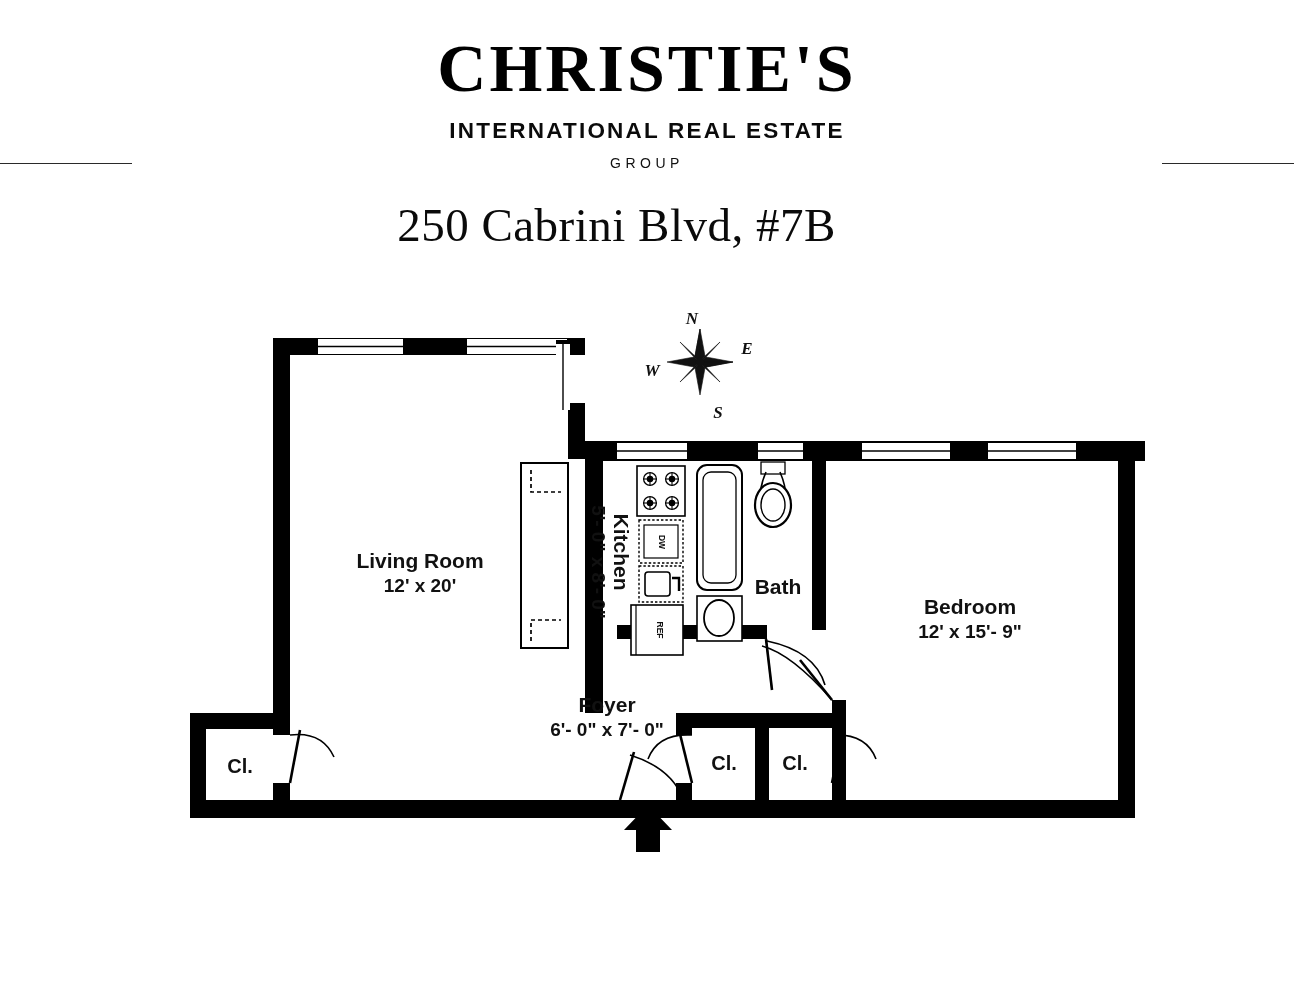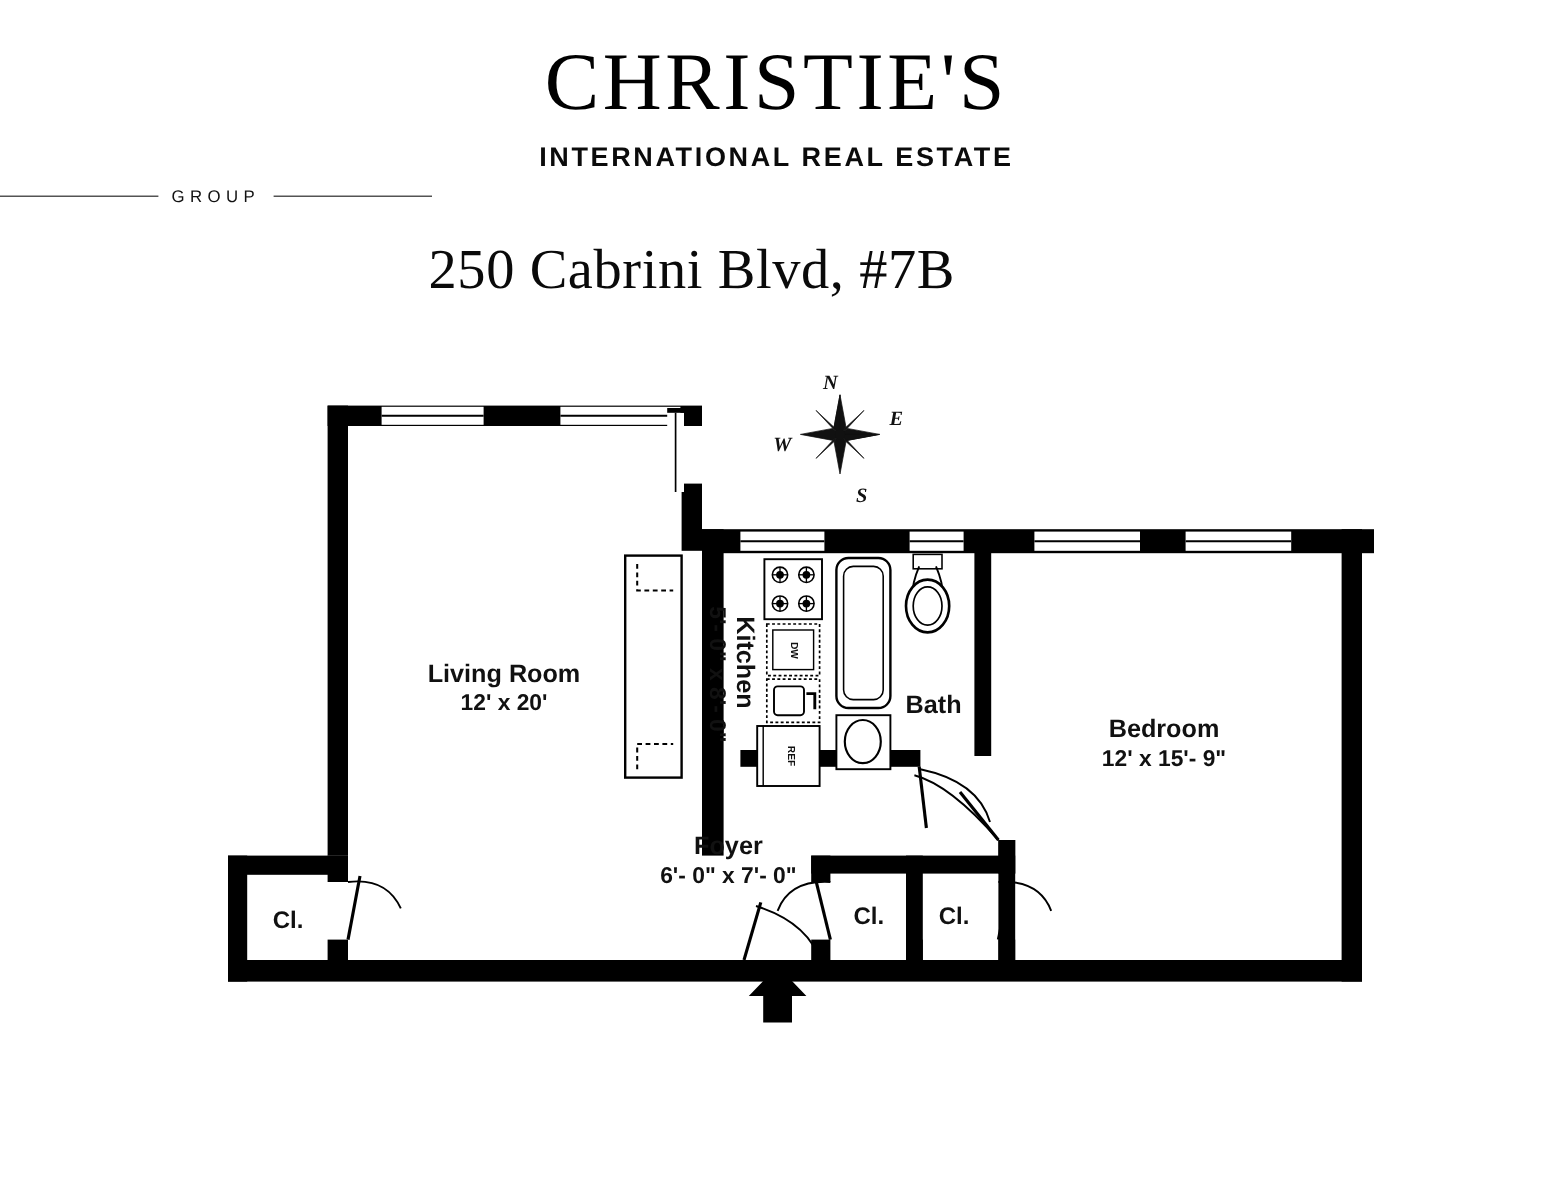--- a/index.html
+++ b/index.html
@@ -23,38 +23,38 @@
     top: 34px;
     left: 0;
     width: 1294px;
     text-align: center;
   }
   #brand-wordmark {
     font-family: "Liberation Serif", serif;
     font-size: 68px;
     line-height: 1.0;
     letter-spacing: 3px;
-    font-weight: 400;
+    font-weight: 700;
     color: #000;
     white-space: nowrap;
   }
   #brand-subtitle {
     margin-top: 16px;
     font-family: "Liberation Sans", sans-serif;
     font-size: 22.5px;
     letter-spacing: 2.2px;
     font-weight: 700;
     color: #0b0b0b;
     white-space: nowrap;
   }
   #brand-group-row {
     margin-top: 11px;
     display: flex;
     align-items: center;
-    justify-content: flex-start;
+    justify-content: space-between;
     gap: 11px;
   }
   #brand-group-row .rule {
     width: 132px;
     height: 1px;
     background: #2a2a2a;
   }
   #brand-group-label {
     font-family: "Liberation Sans", sans-serif;
     font-size: 14px;
@@ -68,20 +68,21 @@
     position: absolute;
     top: 198px;
     left: 0;
     width: 1153px;
     text-align: center;
     font-family: "Liberation Serif", serif;
     font-size: 47px;
     letter-spacing: 0.5px;
     color: #0a0a0a;
     white-space: nowrap;
+    padding-left: 40px;
   }
 
   
   #floorplan-wrap {
     position: absolute;
     top: 300px;
     left: 0;
     width: 1294px;
     height: 560px;
   }

